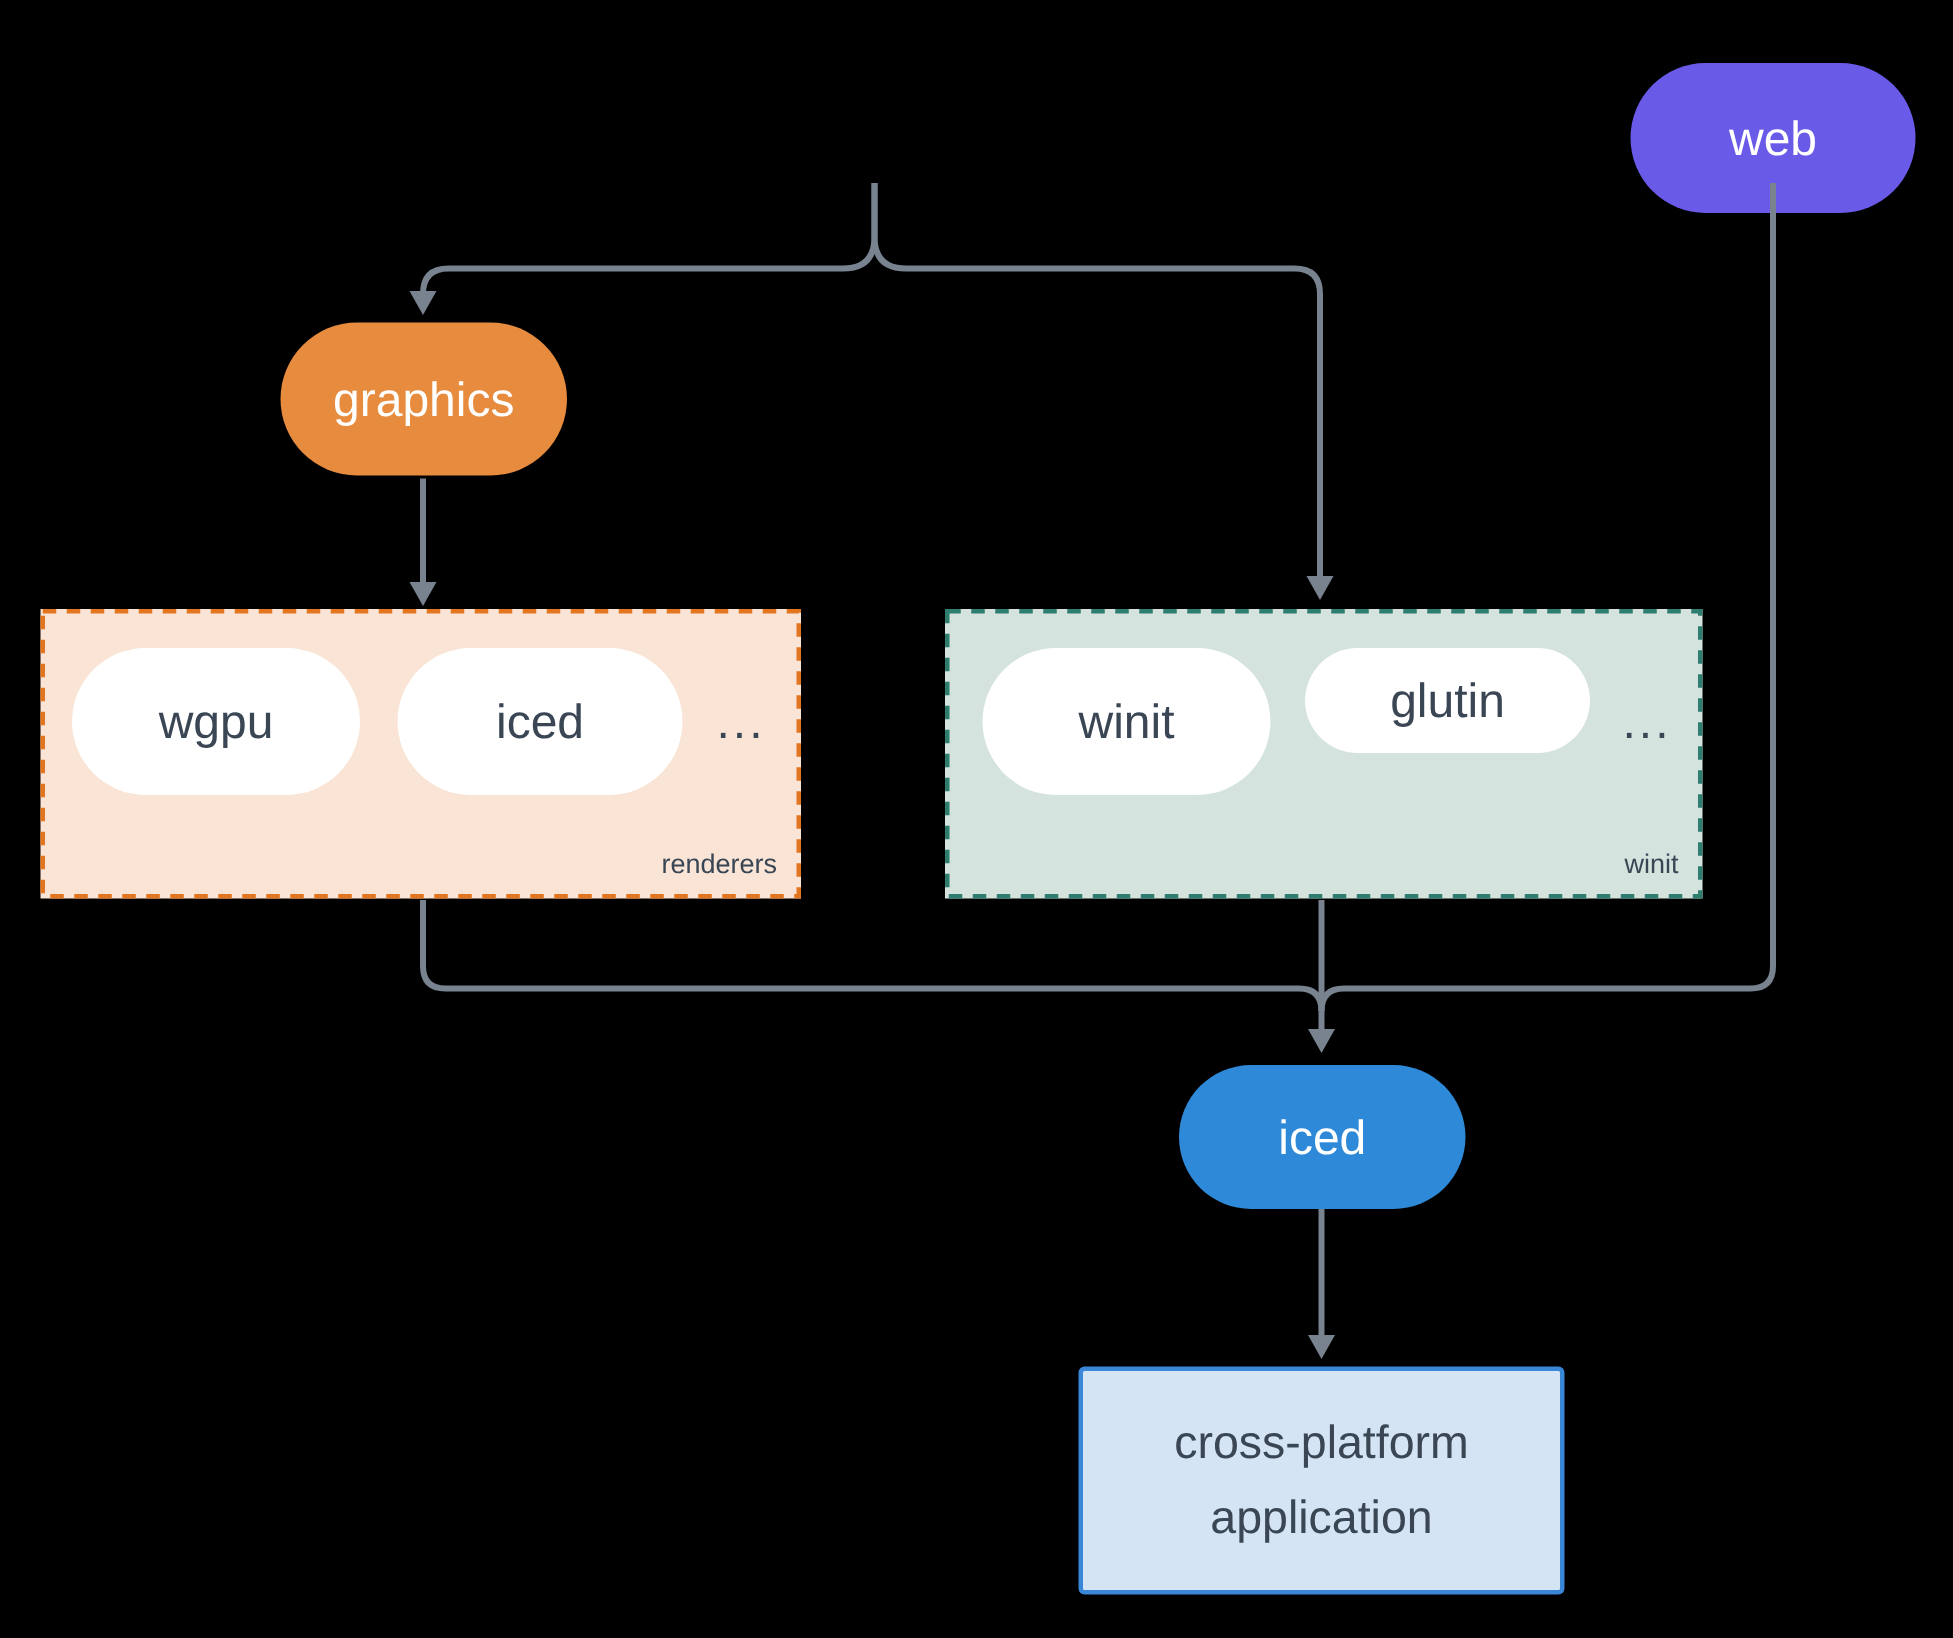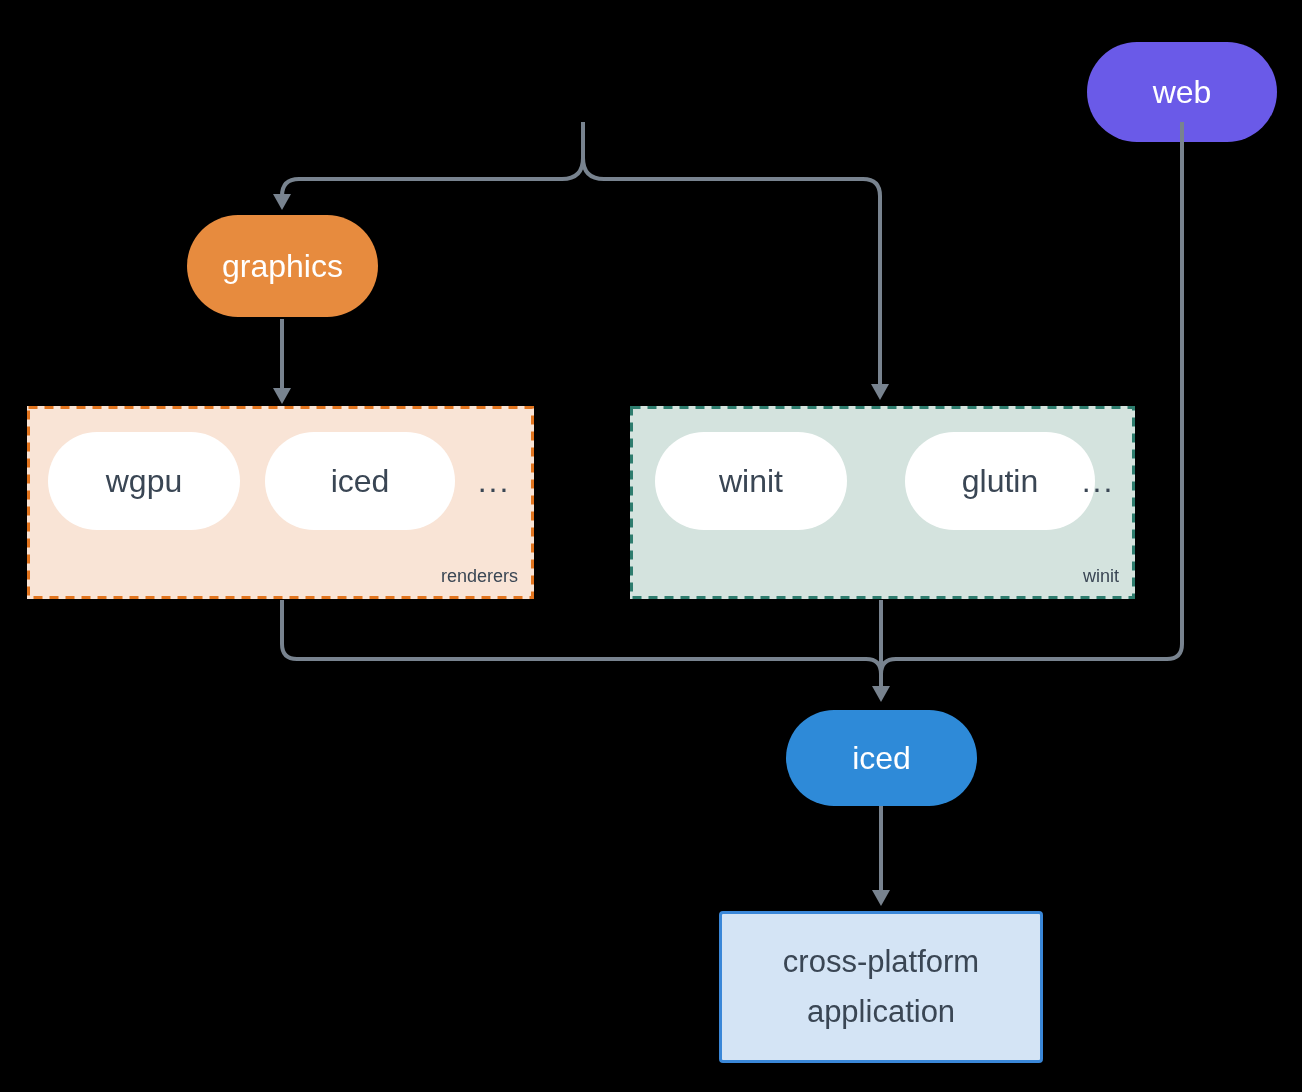--- a/index.html
+++ b/index.html
@@ -58,21 +58,21 @@
       <span>wgpu</span>
     </div>
     <div class="pill small" style="left:265px;top:432px;width:190px;height:98px;">
       <span>iced</span>
     </div>
     <div class="dots" style="left:468px;top:432px;width:52px;height:98px;">...</div>
 
     <div class="pill small" style="left:655px;top:432px;width:192px;height:98px;">
       <span>winit</span>
     </div>
-    <div class="pill small" style="left:905px;top:432px;width:190px;height:98px;">
+    <div class="pill small" style="left:870px;top:432px;width:190px;height:70px;">
       <span>glutin</span>
     </div>
     <div class="dots" style="left:1072px;top:432px;width:52px;height:98px;">...</div>
 
     <div class="pill" style="left: 786px; top: 710px; width: 191px; height: 96px; background: rgb(46, 138, 216);">
       <span>iced</span>
     </div>
 
     <div class="appbox" style="left:719px;top:911px;width:324px;height:152px;">
       <span>cross-platform</span>

